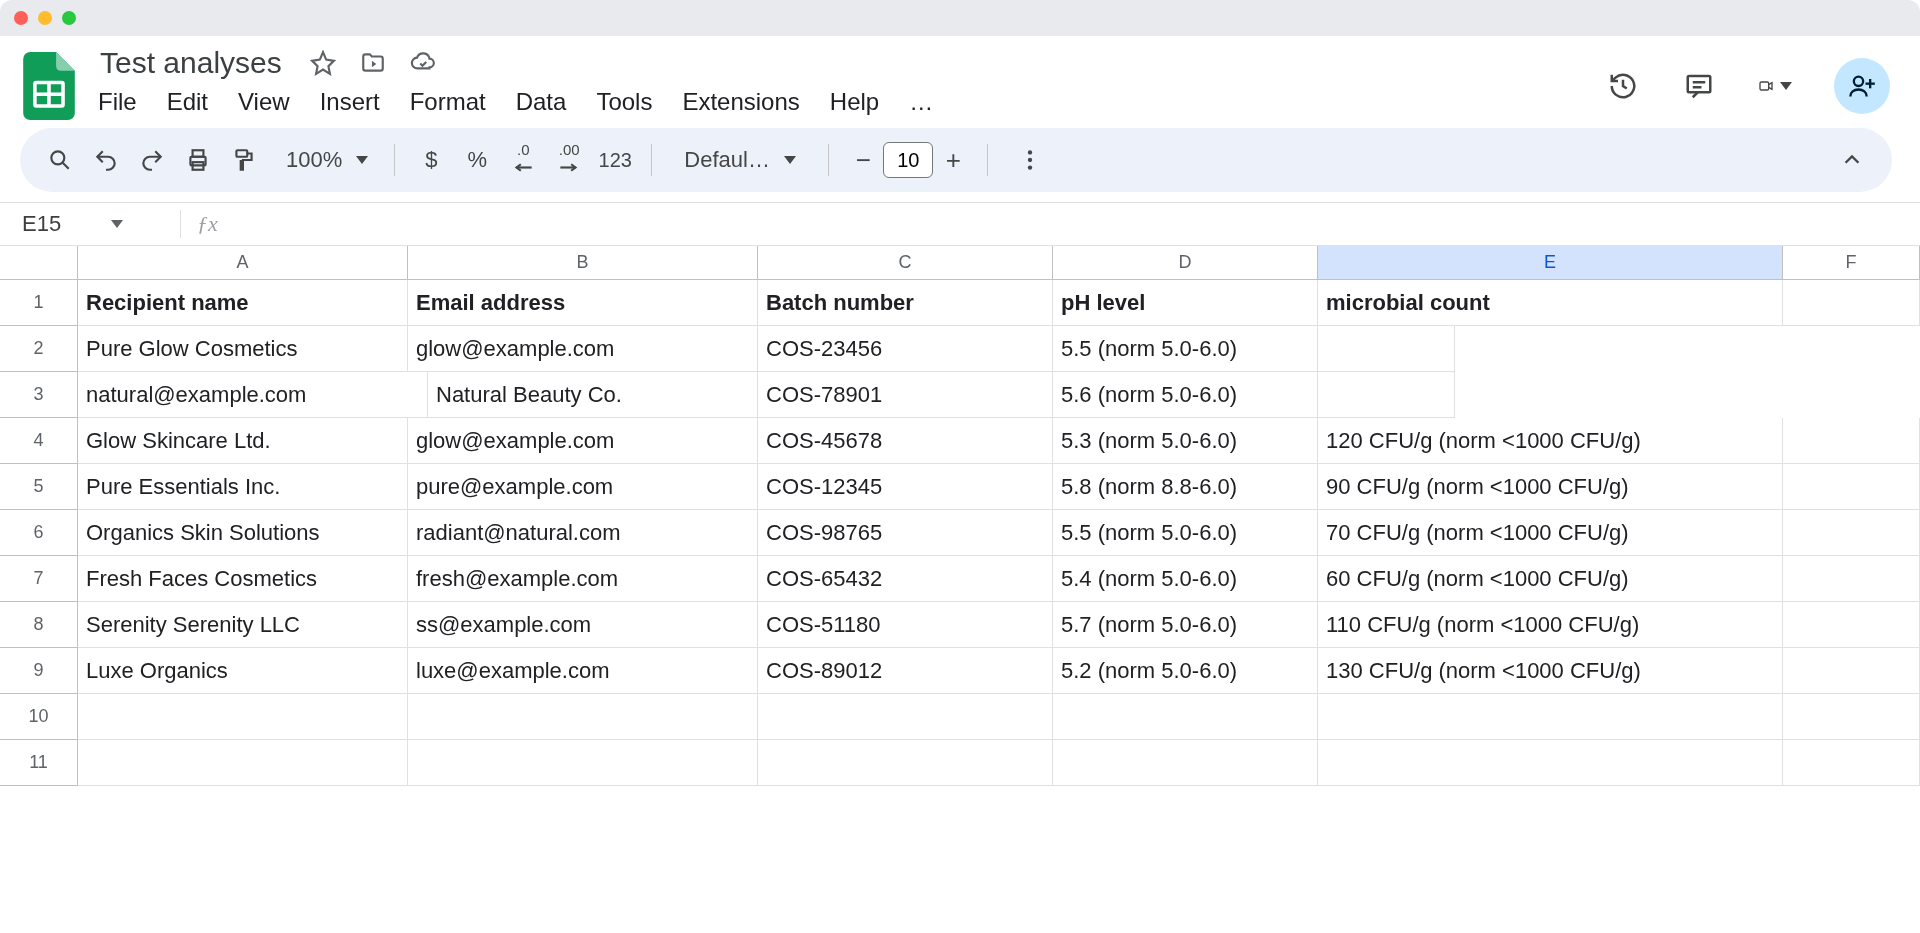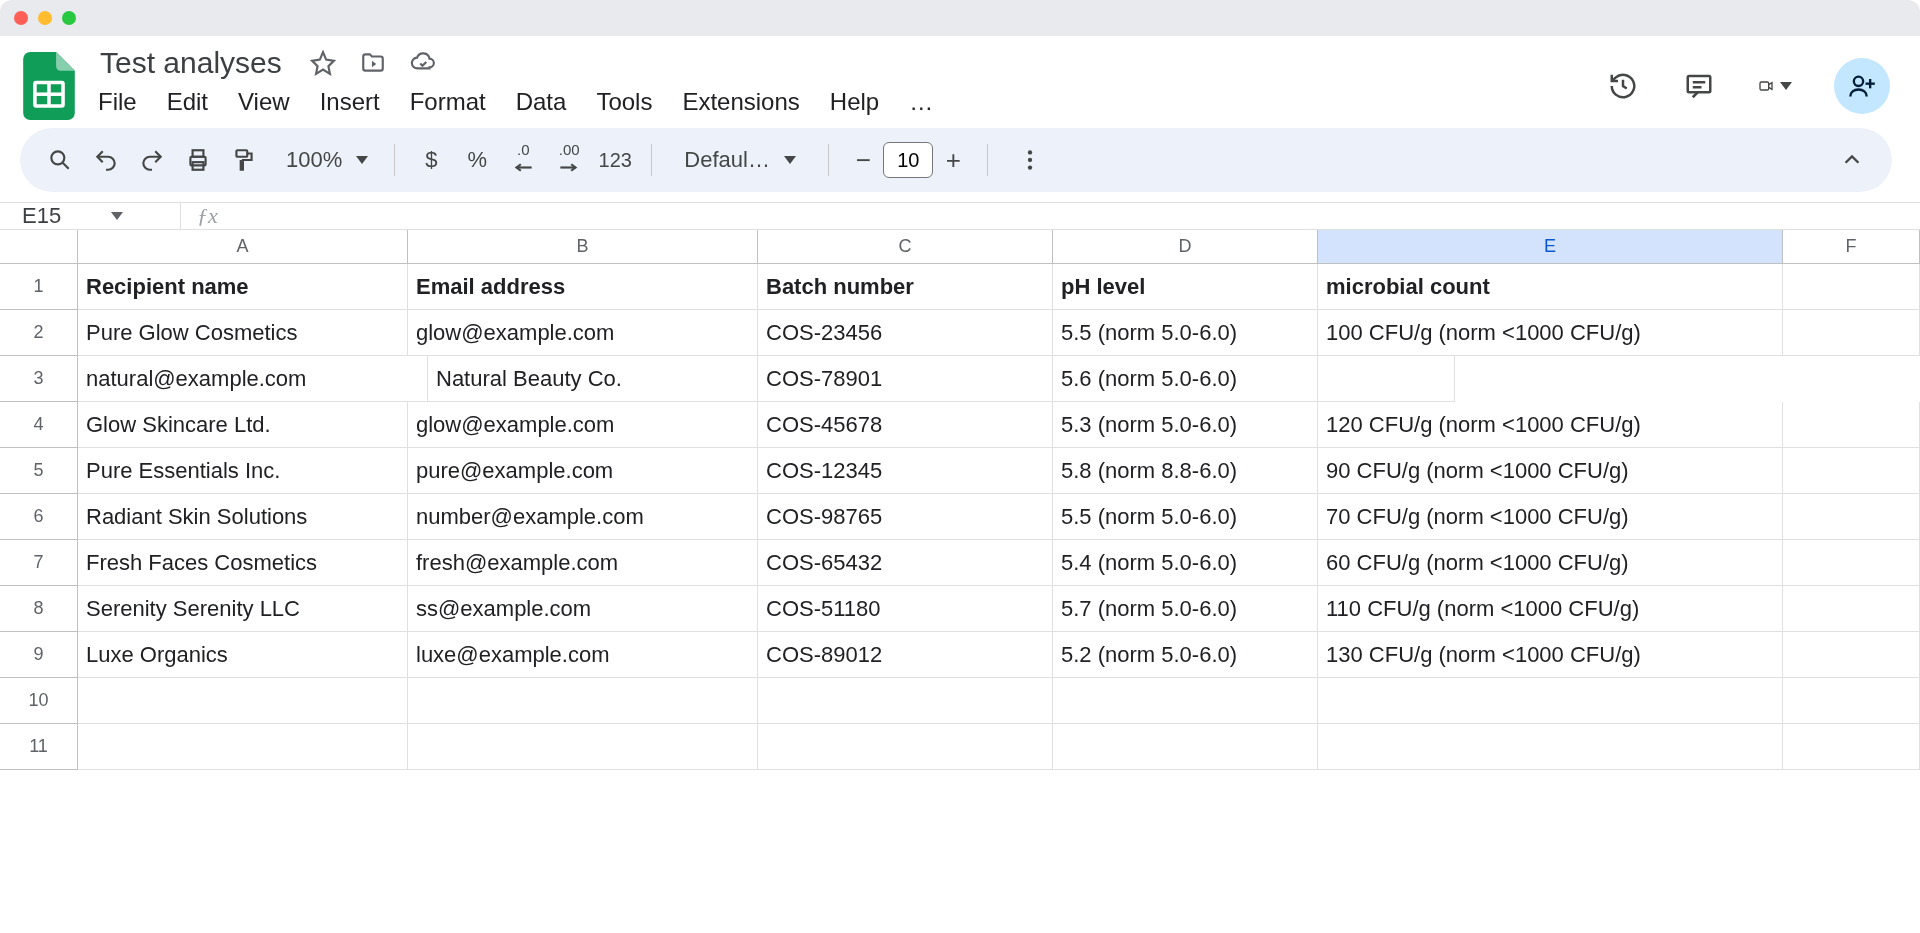--- a/index.html
+++ b/index.html
@@ -44,21 +44,21 @@
   .tb-caret { width:0;height:0;border-left:6px solid transparent;border-right:6px solid transparent;border-top:8px solid #444746;}
   .font-size-box { display:flex; align-items:center; gap:4px; }
   .fs-btn { width:32px; height:32px; display:flex;align-items:center;justify-content:center; font-size:26px; color:#444746;}
   .fs-input { width:50px; height:36px; border:1px solid #747775; border-radius:6px; text-align:center; font-size:20px; background:#fff;}
   .tb-more { margin-left: 6px; }
   .tb-spacer { flex: 1; }
   .tb-collapse { width:36px;height:36px;display:flex;align-items:center;justify-content:center;}
   .tb-collapse svg{width:22px;height:22px;color:#444746;}
 
   
-  .fxbar { display:flex; align-items:center; height:28px; border-top:1px solid #e0e0e0; border-bottom:1px solid #e0e0e0; }
+  .fxbar { display:flex; align-items:center; height:44px; border-top:1px solid #e0e0e0; border-bottom:1px solid #e0e0e0; }
   .namebox { width: 170px; display:flex; align-items:center; padding: 0 14px 0 22px; font-size:22px; color:#3c4043; gap: 50px;}
   .namebox-caret { width:0;height:0;border-left:6px solid transparent;border-right:6px solid transparent;border-top:8px solid #5f6368;}
   .fx-sep { width:1px; height:28px; background:#e0e0e0; margin: 0 10px;}
   .fx-icon { font-style: italic; font-family: serif; font-size: 22px; color:#9aa0a6; padding: 0 6px;}
   .fx-input { flex:1; height:100%; border:none; outline:none; font-size:20px; padding:0 8px;}
 
   
   .grid { display:flex; flex-direction:column; }
   .col-headers { display:flex; height:34px; }
   .row-hdr-spacer { width:78px; border-right:1px solid #c0c0c0; border-bottom:1px solid #c0c0c0; background:#fff;}
@@ -276,21 +276,20 @@
           <div class="cell col-D bold">pH level</div>
           <div class="cell col-E bold">microbial count</div>
           <div class="cell col-F bold"></div>
         </div>
         <div class="grid-row">
           <div class="row-hdr">2</div>
           <div class="cell col-A">Pure Glow Cosmetics</div>
           <div class="cell col-B">glow@example.com</div>
           <div class="cell col-C">COS-23456</div>
           <div class="cell col-D">5.5 (norm 5.0-6.0)</div>
-          <div class="cell col-E">100 CFU/g (norm &lt;1000 CFU/g)</div>
           <div class="cell col-F"></div>
         </div>
         <div class="grid-row">
           <div class="row-hdr">3</div>
           <div class="cell col-B">natural@example.com</div>
           <div class="cell col-A">Natural Beauty Co.</div>
           <div class="cell col-C">COS-78901</div>
           <div class="cell col-D">5.6  (norm 5.0-6.0)</div>
           <div class="cell col-F"></div>
         </div>
@@ -307,22 +306,22 @@
           <div class="row-hdr">5</div>
           <div class="cell col-A">Pure Essentials Inc.</div>
           <div class="cell col-B">pure@example.com</div>
           <div class="cell col-C">COS-12345</div>
           <div class="cell col-D">5.8  (norm 8.8-6.0)</div>
           <div class="cell col-E">90 CFU/g (norm &lt;1000 CFU/g)</div>
           <div class="cell col-F"></div>
         </div>
         <div class="grid-row">
           <div class="row-hdr">6</div>
-          <div class="cell col-A">Radiant Skin Solutions</div>
-          <div class="cell col-B">number@example.com</div>
+          <div class="cell col-A">Organics Skin Solutions</div>
+          <div class="cell col-B">radiant@natural.com</div>
           <div class="cell col-C">COS-98765</div>
           <div class="cell col-D">5.5  (norm 5.0-6.0)</div>
           <div class="cell col-E">70 CFU/g (norm &lt;1000 CFU/g)</div>
           <div class="cell col-F"></div>
         </div>
         <div class="grid-row">
           <div class="row-hdr">7</div>
           <div class="cell col-A">Fresh Faces Cosmetics</div>
           <div class="cell col-B">fresh@example.com</div>
           <div class="cell col-C">COS-65432</div>

